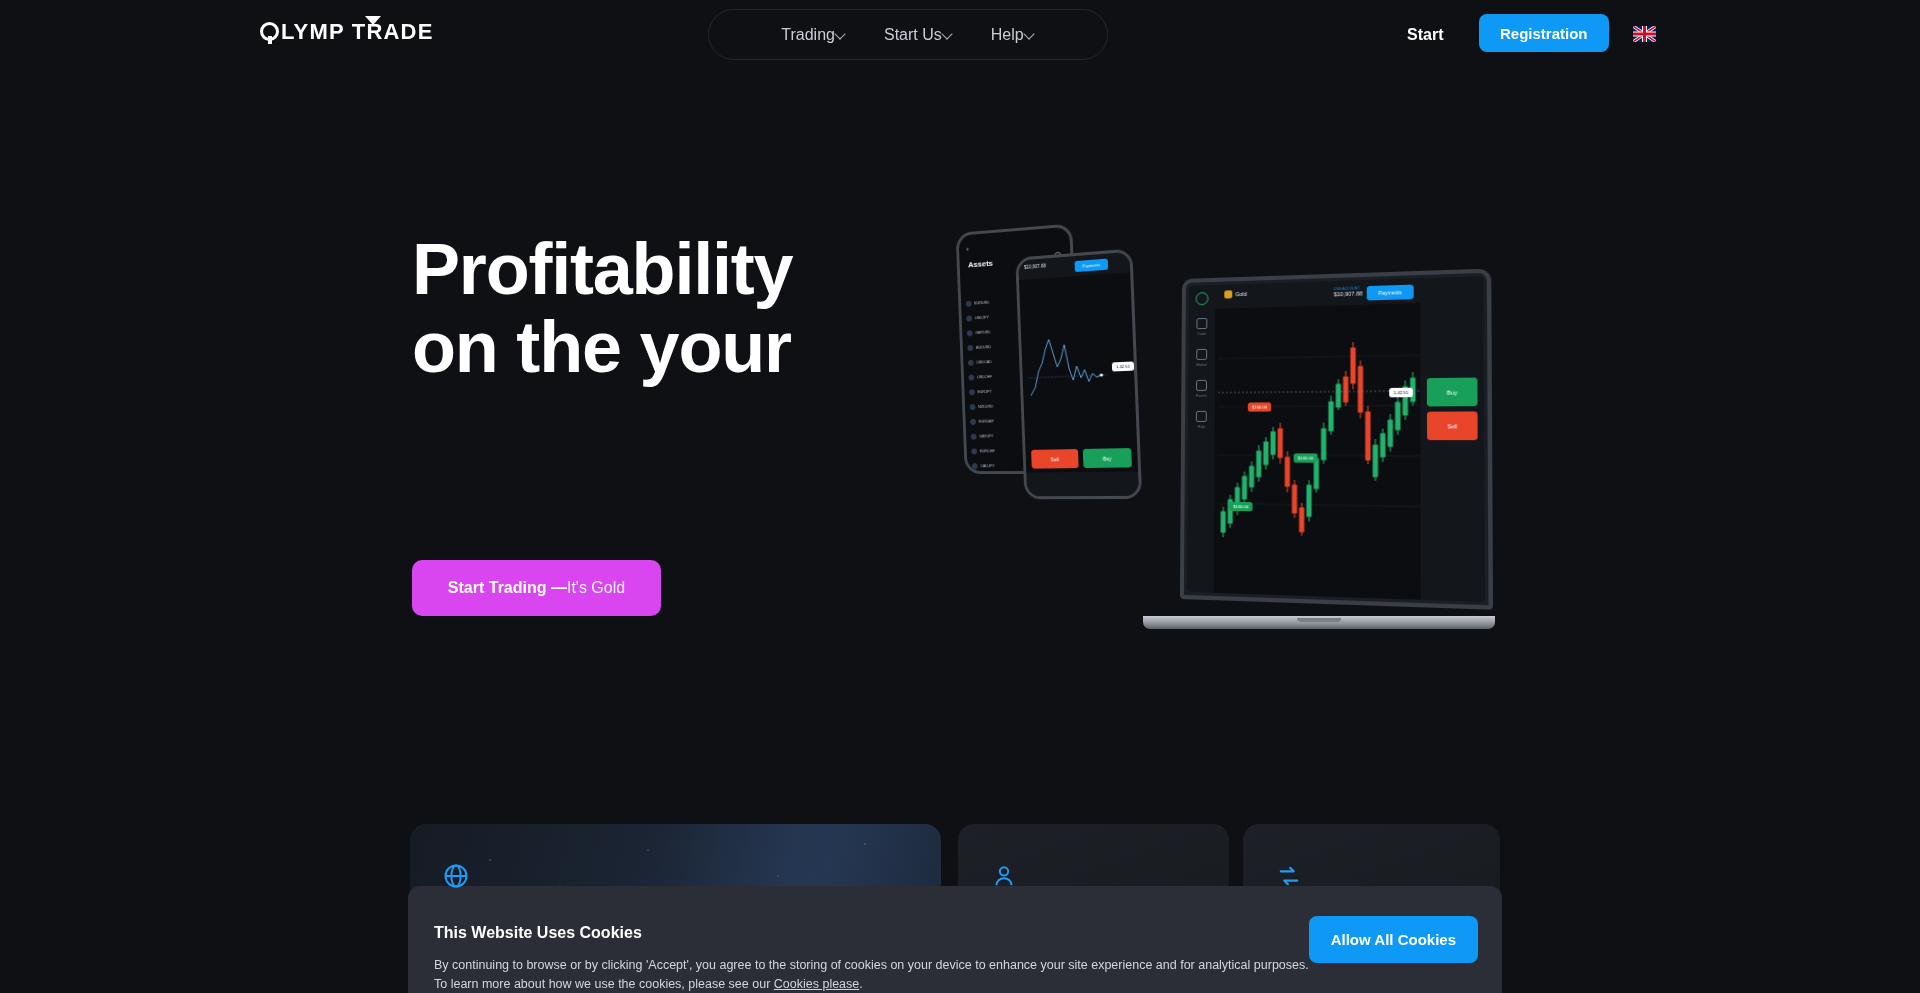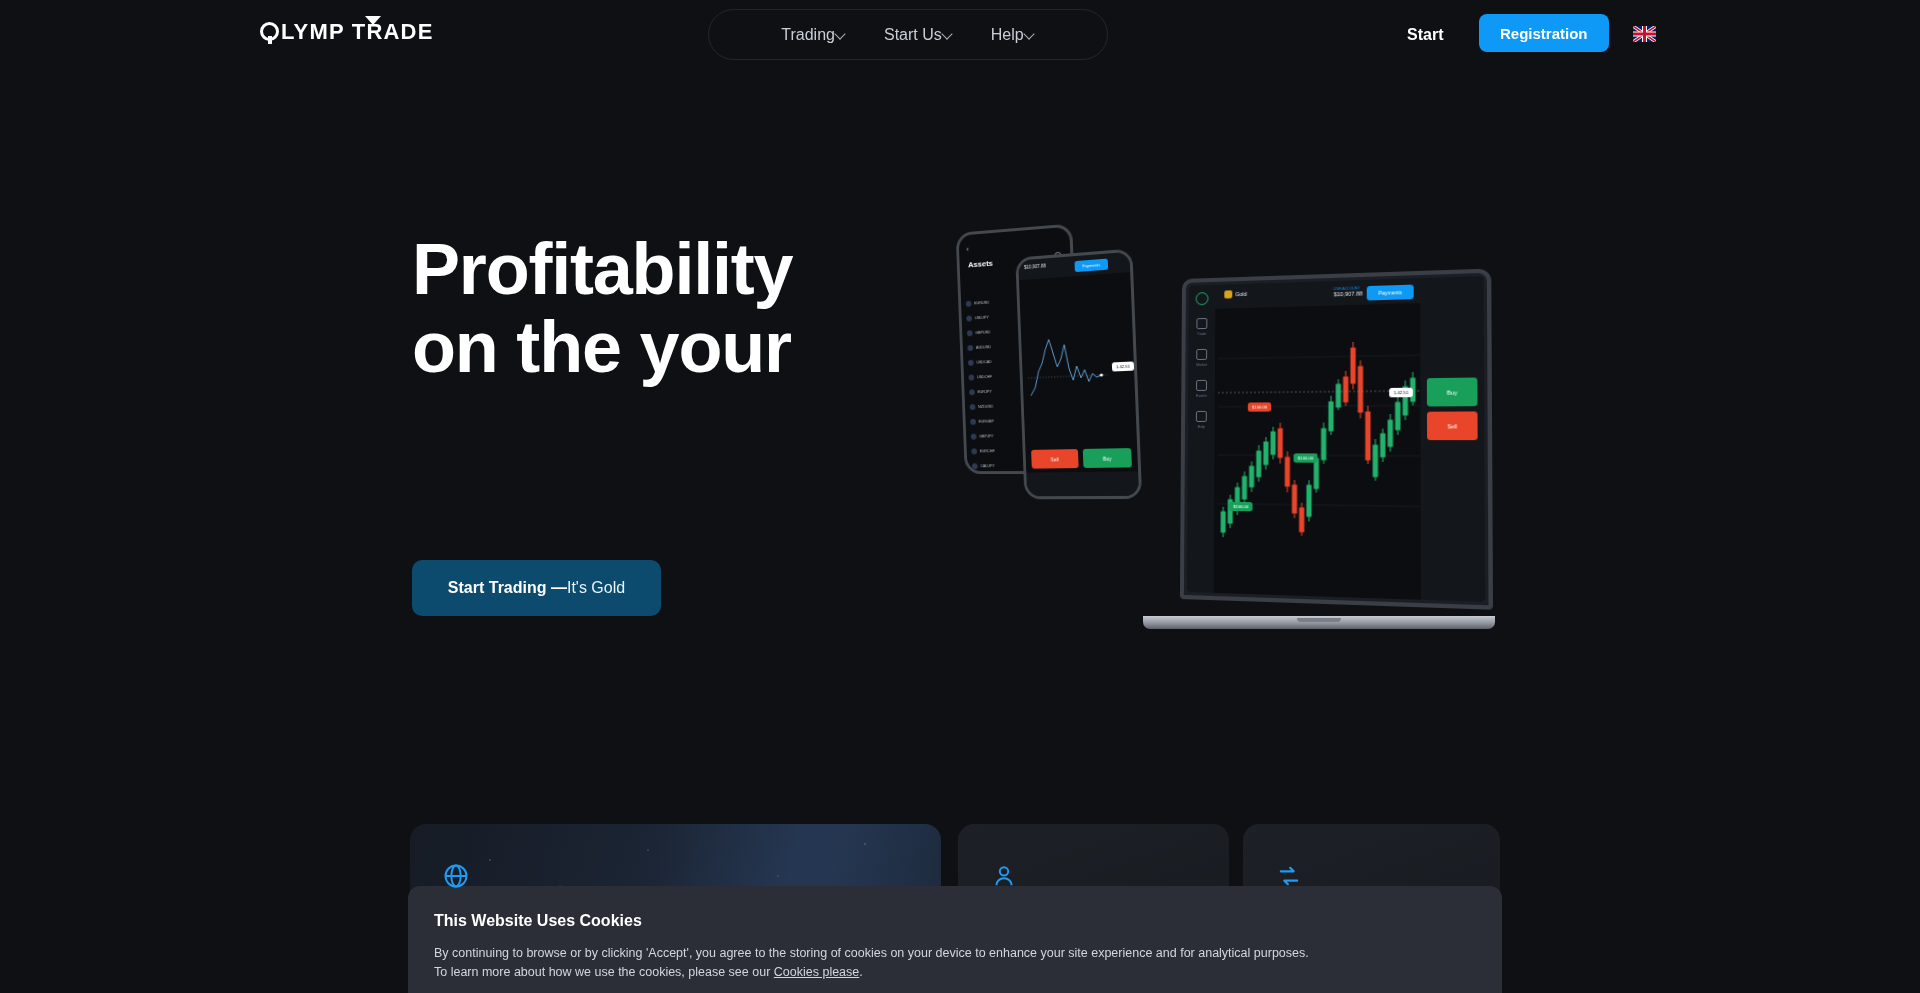--- a/index.html
+++ b/index.html
@@ -90,21 +90,21 @@
     font-size: 72px; font-weight: bold; color: #ffffff;
     line-height: 1.09; letter-spacing: -1.2px;
   }
   .hero-sub {
     position: absolute; left: 412px; top: 444px;
     font-size: 21px; color: #b4bac3; line-height: 1.42; max-width: 430px;
   }
   .cta-btn {
     position: absolute; left: 412px; top: 560px;
     width: 249px; height: 56px;
-    background: #0c4a6e; border: none; border-radius: 10px;
+    background: #d946ef; border: none; border-radius: 10px;
     display: flex; align-items: center; justify-content: center; gap: 0;
     cursor: pointer;
     font-family: "Liberation Sans", sans-serif;
   }
   .cta-strong { color: #ffffff; font-size: 16px; font-weight: bold; }
   .cta-light { color: #e8f4fe; font-size: 16px; font-weight: normal; }
 
   
   .devices { position: absolute; left: 955px; top: 228px; width: 540px; height: 395px; }
 
@@ -193,21 +193,21 @@
   }
   .card-2 { left: 548px; width: 271px; background: linear-gradient(160deg,#1d2026 0%, #16191e 100%); }
   .card-3 { left: 833px; width: 257px; background: linear-gradient(160deg,#1d2026 0%, #16191e 100%); }
   .card-ico { position: absolute; left: 32px; top: 38px; width: 28px; height: 28px; z-index: 2; }
 
   
   .cookie {
     position: absolute; left: 408px; top: 886px;
     width: 1094px; height: 107px;
     background: #2b2e36; border-radius: 12px 12px 0 0;
-    padding: 26px 26px 0 26px;
+    padding: 38px 26px 0 26px;
   }
   .cookie-title { color: #ffffff; font-size: 16px; font-weight: bold; }
   .cookie-body {
     margin-top: 14px; color: #d2d6dd; font-size: 12.5px; line-height: 1.55;
     max-width: 880px;
   }
   .cookie-link { color: #d2d6dd; text-decoration: underline; cursor: pointer; }
   .cookie-btn {
     position: absolute; right: 24px; top: 30px;
     height: 47px; padding: 0 22px;
@@ -515,15 +515,16 @@
   </div>
 
   <div class="clip-text" style="left:1003px;">XXMt</div>
   <div class="clip-text" style="left:1283px;">UVt</div>
 
   <div class="cookie">
     <div class="cookie-title">This Website Uses Cookies</div>
     <div class="cookie-body">
       <span>By continuing to browse or by clicking 'Accept', you agree to the storing of cookies on your device to enhance your site experience and for analytical purposes. To learn more about how we use the cookies, please see our </span><span class="cookie-link">Cookies please</span><span>.</span>
     </div>
+    <button class="cookie-btn">Allow All Cookies</button>
   </div>
 
 </div>
 
 </body></html>

